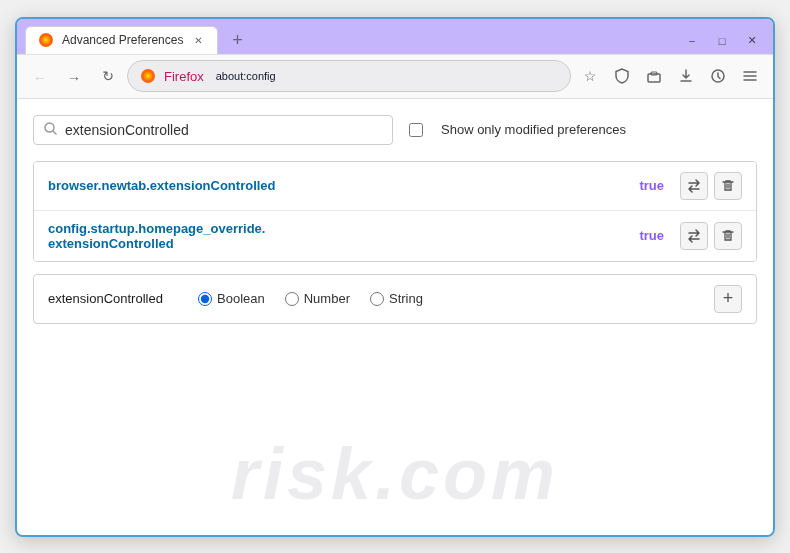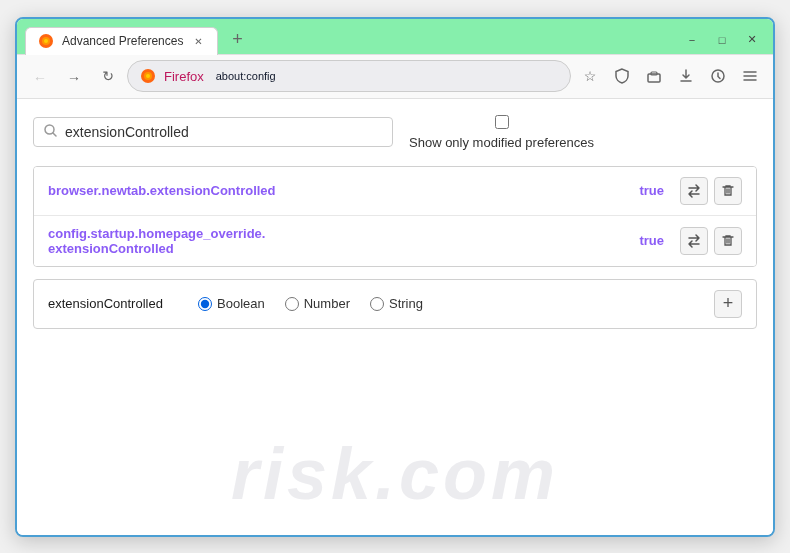--- a/index.html
+++ b/index.html
@@ -22,24 +22,24 @@
       border-radius: 8px;
       overflow: hidden;
       display: flex;
       flex-direction: column;
       box-shadow: 0 4px 20px rgba(0,0,0,0.2);
     }
 
     
     .titlebar {
       display: flex;
-      align-items: flex-start;
-      background: #86efac;
+      align-items: flex-end;
+      background: #c4b5fd;
       height: 36px;
-      padding: 8px 8px;
+      padding: 0 8px;
       border-bottom: 1px solid #e0e0e0;
       flex-shrink: 0;
     }
     .tab {
       display: flex;
       align-items: center;
       background: #ffffff;
       border: 1px solid #d0d0d0;
       border-bottom: none;
       border-radius: 6px 6px 0 0;
@@ -209,25 +209,24 @@
     .search-input {
       border: none;
       outline: none;
       flex: 1;
       font-size: 14px;
       color: #333;
     }
     .checkbox-row {
       display: flex;
       align-items: center;
-      gap: 6px;
+      gap: 18px;
       font-size: 13px;
       color: #333;
       cursor: pointer;
-      flex-direction: column;
     }
     .checkbox-row input[type="checkbox"] {
       width: 14px;
       height: 14px;
       cursor: pointer;
     }
 
     
     .results-table {
       border: 1px solid #d0d0d0;
@@ -242,21 +241,21 @@
       border-bottom: 1px solid #e8e8e8;
       background: #fff;
       gap: 8px;
     }
     .result-row:last-child {
       border-bottom: none;
     }
     .pref-name {
       font-size: 13px;
       font-weight: 700;
-      color: #8b5cf6;
+      color: #0369a1;
       flex: 1;
     }
     .pref-value {
       font-size: 13px;
       font-weight: 700;
       color: #8b5cf6;
       margin-right: 8px;
     }
     .row-actions {
       display: flex;

